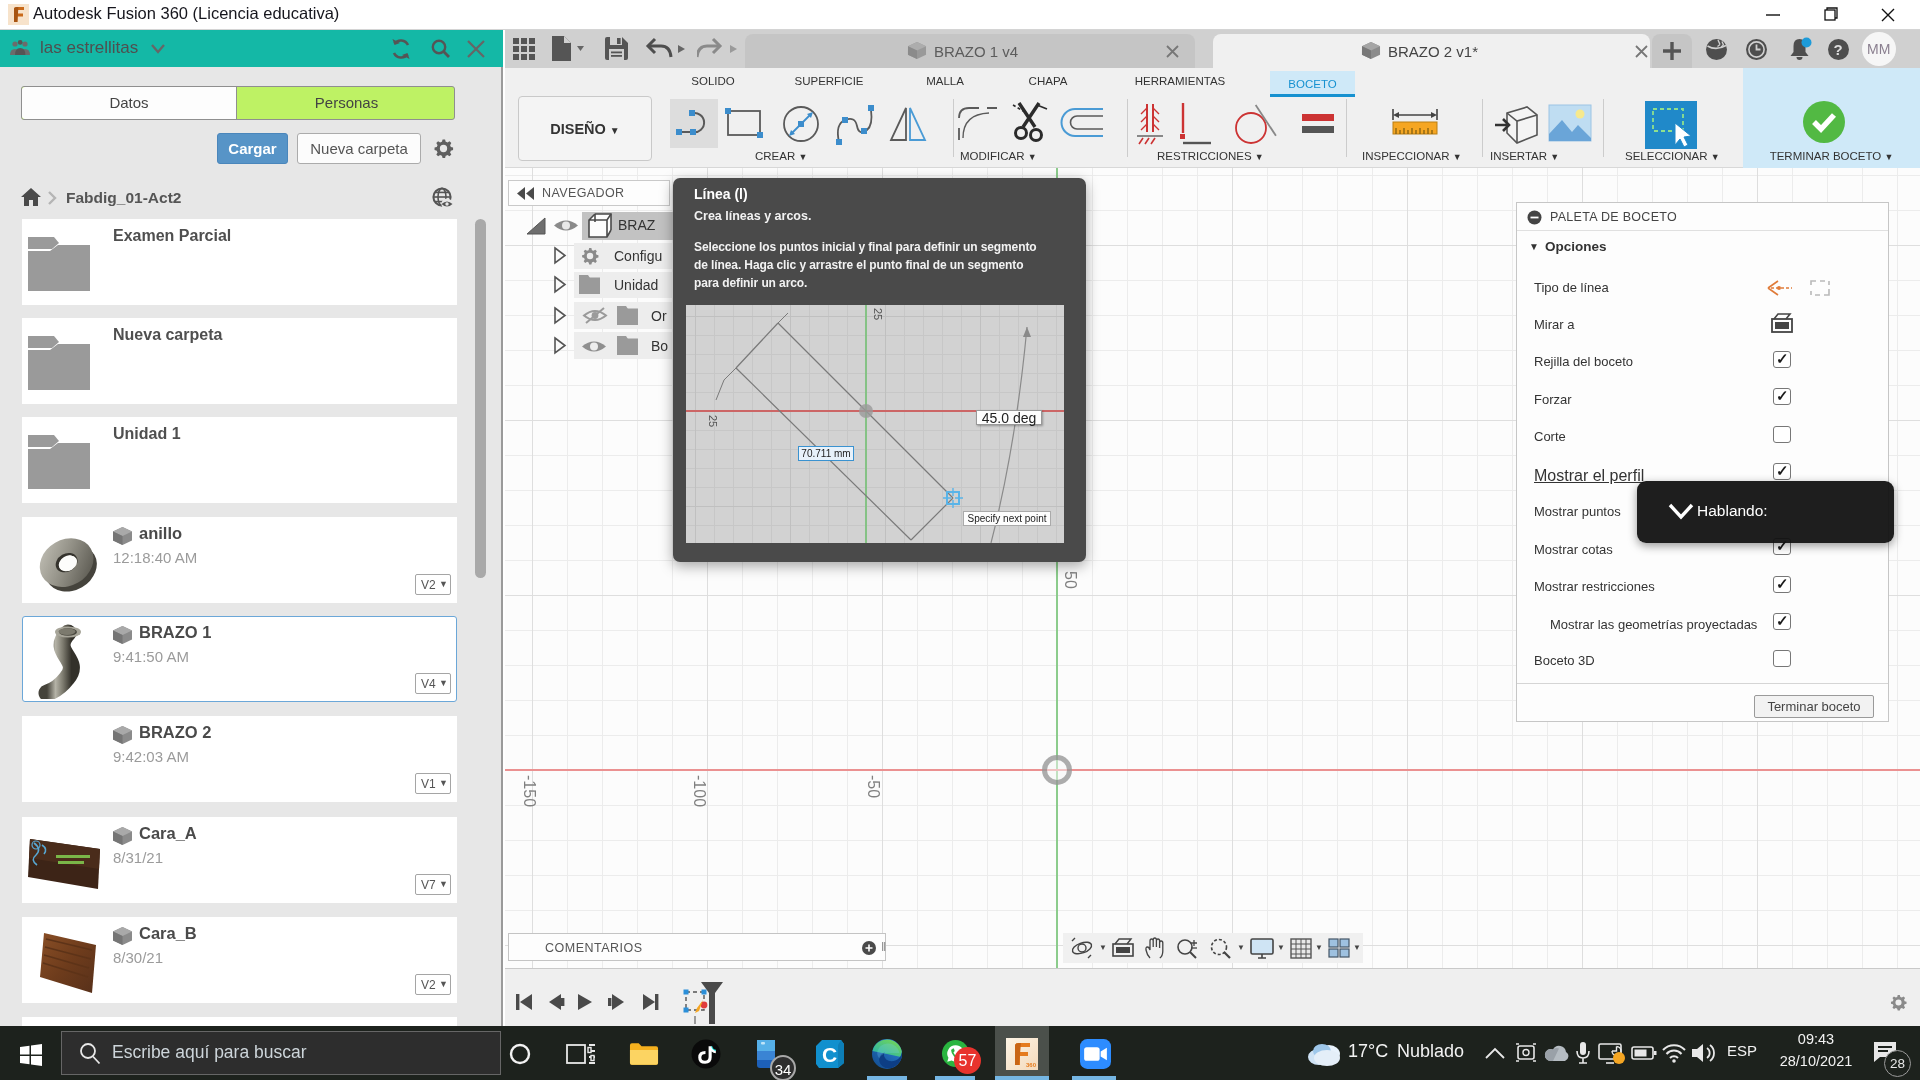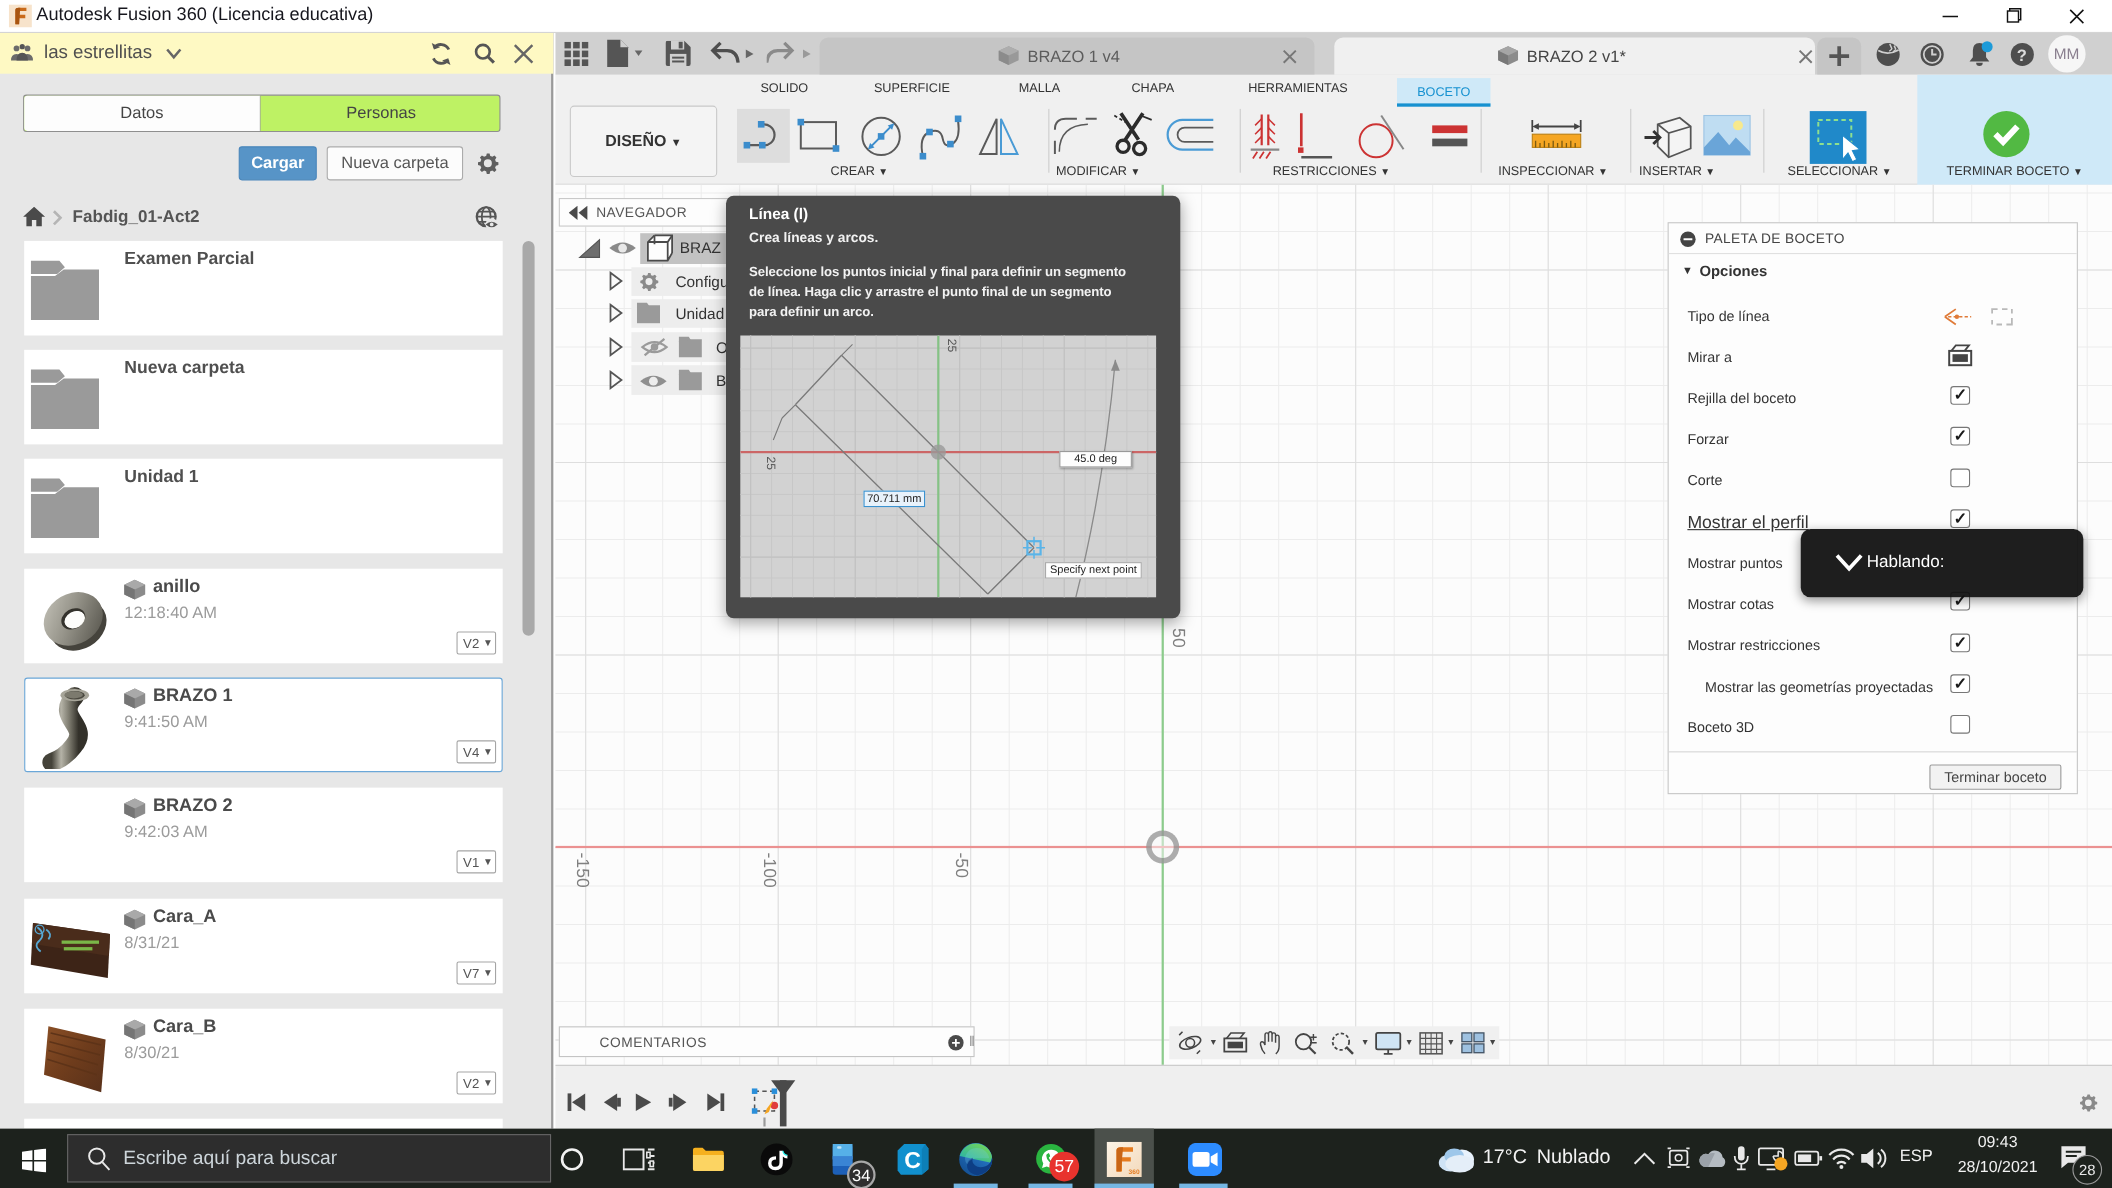--- a/index.html
+++ b/index.html
@@ -26,21 +26,21 @@
   <svg class="abs" style="left:1758px;top:0;" width="162" height="30" viewBox="0 0 162 30">
     <line x1="8" y1="15" x2="22" y2="15" stroke="#111" stroke-width="1.4"></line>
     <rect x="67" y="10" width="10" height="10" fill="none" stroke="#111" stroke-width="1.3"></rect>
     <path d="M69 10 V8 H79 V18 H77" fill="none" stroke="#111" stroke-width="1.3"></path>
     <path d="M124 9 L136 21 M136 9 L124 21" stroke="#111" stroke-width="1.4"></path>
   </svg>
 </div>
 
 <div class="abs" style="left:0;top:30px;width:503px;height:996px;background:#e7e7e7;border-right:2px solid #9a9a9a;">
 
-  <div class="abs" style="left:0;top:0;width:503px;height:37px;background:#fef9c3;">
+  <div class="abs" style="left:0;top:0;width:503px;height:37px;background:#14b8a6;">
     <svg class="abs" style="left:10px;top:9px;" width="22" height="18" viewBox="0 0 22 18">
       <circle cx="5" cy="5" r="2.6" fill="#6b6b6b"></circle>
           <circle cx="15" cy="5" r="2.6" fill="#6b6b6b"></circle>
       <path d="M0 16 q0 -6 5 -6 q5 0 5 6 z M10 16 q0 -6 5 -6 q5 0 5 6 z" fill="#6b6b6b"></path>
       <circle cx="10.2" cy="3.4" r="2.4" fill="#555"></circle>
       <path d="M5 16 q0 -7 5.2 -7 q5.2 0 5.2 7 z" fill="#555"></path>
     </svg>
     <div class="abs" style="left:40px;top:8px;font-size:17px;color:#4f4f4f;">las estrellitas</div>
     <svg class="abs" style="left:150px;top:13px;" width="16" height="12" viewBox="0 0 16 12">
           <path d="M2 2 L8 9 L14 2" fill="none" stroke="#666" stroke-width="2.3"></path>
@@ -544,21 +544,21 @@
           <circle cx="13" cy="8.5" r="4" fill="#ededed"></circle>
         </svg>
     <svg class="abs" style="left:112px;top:306px;" width="24" height="19" viewBox="0 0 24 19">
           <path d="M0 3 L0 0 L9 0 L11 3 L8 5 L0 5 Z" fill="#9a9a9a"></path>
           <rect x="0" y="4" width="21" height="15" fill="#9a9a9a"></rect>
           <path d="M8 4 L10 2.5 L21 2.5 L21 4 Z" fill="#9a9a9a"></path>
         </svg>
     <div class="abs" style="left:146px;top:308px;font-size:14px;color:#333;">Bo</div>
   </div>
 
-  <div id="tooltip" class="abs" style="left:155px;top:148px;width:413px;height:384px;background:#4a4a4a;border-radius:7px;box-shadow:0 4px 14px rgba(0,0,0,0.35);">
+  <div id="tooltip" class="abs" style="left:168px;top:148px;width:413px;height:384px;background:#4a4a4a;border-radius:7px;box-shadow:0 4px 14px rgba(0,0,0,0.35);">
     <div class="abs" style="left:21px;top:8px;font-size:14px;font-weight:bold;color:#fff;">Línea (l)</div>
     <div class="abs" style="left:21px;top:31px;font-size:12.5px;font-weight:bold;color:#f2f2f2;">Crea líneas y arcos.</div>
     <div class="abs" style="left:21px;top:60px;width:390px;font-size:12px;font-weight:bold;color:#f2f2f2;line-height:18px;white-space:nowrap;letter-spacing:-0.1px;">Seleccione los puntos inicial y final para definir un segmento<br>de línea. Haga clic y arrastre el punto final de un segmento<br>para definir un arco.</div>
     <div class="abs" style="left:13px;top:127px;width:378px;height:238px;background:#d2d2d2;overflow:hidden;
       background-image:
         linear-gradient(to right, #c0c0c0 1px, transparent 1px),
         linear-gradient(to bottom, #c0c0c0 1px, transparent 1px),
         linear-gradient(to right, #c7c7c7 1px, transparent 1px),
         linear-gradient(to bottom, #c7c7c7 1px, transparent 1px);
       background-size: 95px 95px, 95px 95px, 19px 19px, 19px 19px;
@@ -568,21 +568,21 @@
       <svg class="abs" style="left:0;top:0;" width="378" height="238" viewBox="0 0 378 238">
         <path d="M92 18 L50 63 M92 18 L267 193 M50 63 L225 235 M267 193 L225 235" stroke="#7a7a7a" stroke-width="1.2" fill="none"></path>
         <path d="M92 18 L102 8 M50 63 L38 75 M38 75 L30 95" stroke="#7a7a7a" stroke-width="1" fill="none"></path>
         <path d="M305 238 Q330 140 341 22" stroke="#8a8a8a" stroke-width="1.2" fill="none"></path>
         <path d="M341 22 L337 32 L345 32 Z" fill="#8a8a8a"></path>
         <circle cx="180" cy="106" r="7" fill="#9a9a9a" opacity="0.8"></circle>
         <rect x="261" y="187" width="12" height="12" fill="none" stroke="#5ab4e8" stroke-width="2"></rect>
         <path d="M267 183 L267 191 M267 195 L267 203 M257 193 L265 193 M269 193 L277 193" stroke="#5ab4e8" stroke-width="1.4"></path>
       </svg>
       <div class="abs" style="left:112px;top:141px;width:56px;height:15px;background:#e8f2fb;border:1.5px solid #3a92d0;font-size:10px;color:#222;text-align:center;line-height:13px;">70.711 mm</div>
-      <div class="abs" style="left:290px;top:105px;width:66px;height:15px;background:#fdfdfd;border:1px solid #999;box-shadow:1px 1px 2px rgba(0,0,0,0.3);font-size:10px;color:#222;text-align:center;line-height:14px;">45.0 deg</div>
+      <div class="abs" style="left:290px;top:105px;width:66px;height:15px;background:#fdfdfd;border:1px solid #999;box-shadow:1px 1px 2px rgba(0,0,0,0.3);font-size:14px;color:#222;text-align:center;line-height:14px;">45.0 deg</div>
       <div class="abs" style="left:277px;top:206px;width:88px;height:15px;background:#fdfdfd;border:1px solid #aaa;font-size:10px;color:#222;text-align:center;line-height:14px;">Specify next point</div>
       <div class="abs" style="left:198px;top:3px;font-size:11px;color:#555;transform:rotate(90deg);transform-origin:left top;">25</div>
       <div class="abs" style="left:33px;top:110px;font-size:11px;color:#555;transform:rotate(90deg);transform-origin:left top;">25</div>
     </div>
   </div>
 
   <div id="paleta" class="abs" style="left:1011px;top:172px;width:373px;height:520px;background:#fdfdfd;border:1px solid #c6c6c6;">
     <svg class="abs" style="left:10px;top:7px;" width="15" height="15" viewBox="0 0 15 15">
           <circle cx="7.5" cy="7.5" r="7" fill="#444"></circle>
           <rect x="3.5" y="6.6" width="8" height="1.8" fill="#fff"></rect>

